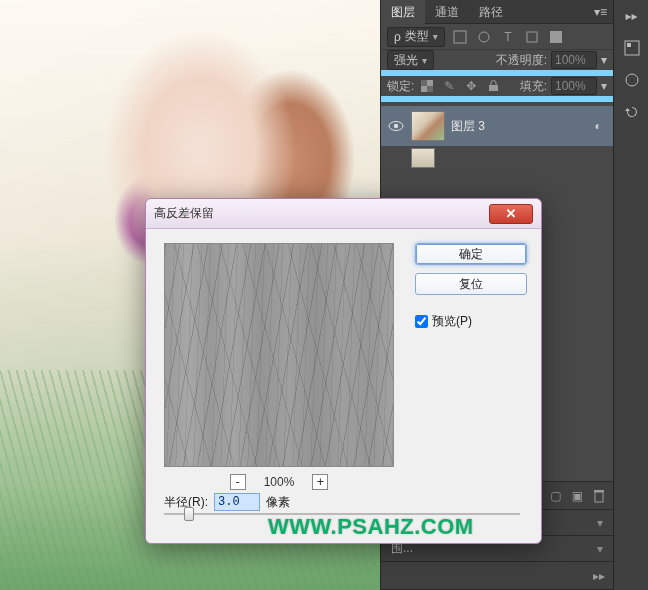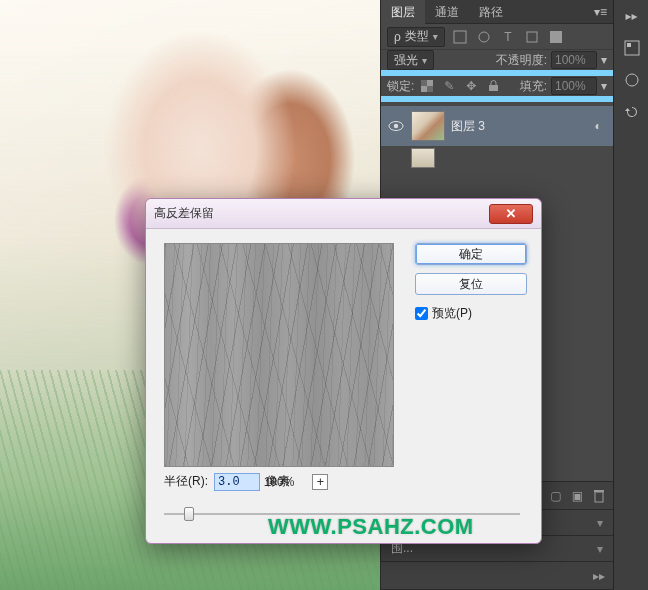--- a/index.html
+++ b/index.html
@@ -54,23 +54,23 @@
  position:relative;overflow:hidden}
 .preview::before{content:"";position:absolute;inset:0;background:
  repeating-linear-gradient(100deg,rgba(70,70,70,.28) 0 1px,transparent 1px 14px),
  repeating-linear-gradient(75deg,rgba(70,70,70,.22) 0 1px,transparent 1px 22px),
  repeating-linear-gradient(92deg,rgba(90,90,90,.18) 0 1px,transparent 1px 9px)}
 .zoomrow{display:flex;align-items:center;justify-content:center;gap:18px;height:30px;color:#333}
 .zbtn{width:16px;height:16px;border:1px solid #888;background:#fff;display:flex;align-items:center;justify-content:center;font-family:monospace;line-height:1}
 .btns{position:absolute;right:14px;top:14px;width:112px;display:flex;flex-direction:column;gap:8px}
 .wbtn{height:22px;border:1px solid #8aa9d6;border-radius:3px;background:linear-gradient(#fdfdfd,#eef2f8);color:#222;display:flex;align-items:center;justify-content:center;cursor:pointer}
 .wbtn.ok{box-shadow:0 0 0 1px #6fa3e6 inset,0 0 4px #8cb8ec}
-.chk{margin-top:2px;display:flex;align-items:center;gap:4px;color:#222}
+.chk{margin-top:10px;display:flex;align-items:center;gap:4px;color:#222}
 .chk input{width:13px;height:13px}
-.radius-row{position:absolute;left:18px;bottom:52px;display:flex;align-items:flex-start;gap:6px;color:#222}
+.radius-row{position:absolute;left:18px;bottom:32px;display:flex;align-items:center;gap:6px;color:#222}
 .radius-row input{width:46px;height:18px;border:1px solid #7aa7e4;background:#cfe4ff;color:#002b6b;padding:0 3px;font-family:Liberation Mono, monospace}
 .slider{position:absolute;left:18px;bottom:20px;width:356px;height:18px}
 .slider .track{position:absolute;left:0;right:0;top:8px;height:2px;background:#bababa}
 .slider .thumb-s{position:absolute;top:2px;left:20px;width:10px;height:14px;background:linear-gradient(#fefefe,#dadada);border:1px solid #8a8a8a;border-radius:2px}
 .watermark{position:absolute;left:268px;bottom:50px;color:#0fae6a;font-weight:900;font-size:22px;letter-spacing:.5px;text-shadow:0 1px 0 rgba(255,255,255,.5),0 0 2px rgba(0,0,0,.4);}
 svg{display:block}
 </style>
 </head>
 <body>
 

